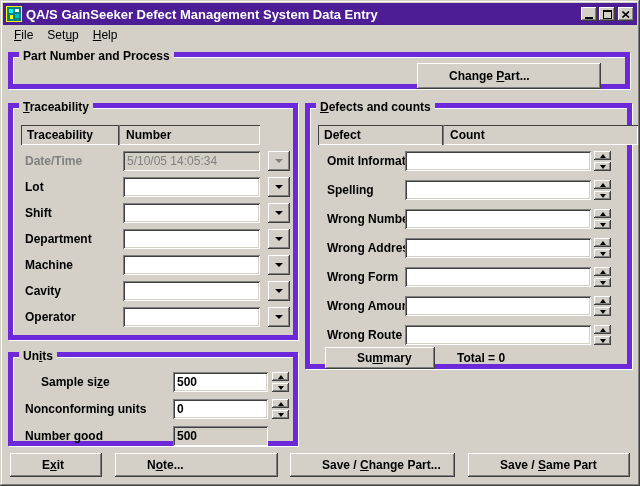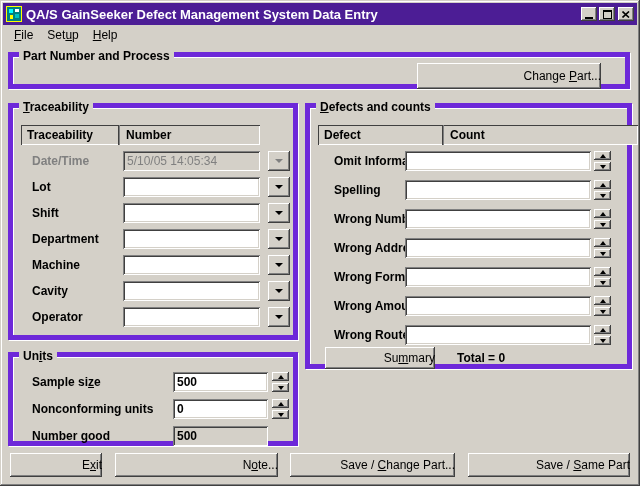--- a/index.html
+++ b/index.html
@@ -37,22 +37,22 @@
     display:flex; align-items:center; padding-left:4px;
     font-size:12px;
   }
   .menu-item { padding:2px 7px; }
   .raised {
     background:#d4d0c8;
     box-shadow: inset -1px -1px 0 #404040, inset 1px 1px 0 #ffffff,
                 inset -2px -2px 0 #808080, inset 2px 2px 0 #d4d0c8;
   }
   .btn {
-    position:absolute; display:flex; align-items:center; justify-content:flex-end;
-    font-size:12px; font-weight:normal; color:#000;
+    position:absolute; display:flex; align-items:center; justify-content:flex-start;
+    font-size:12px; font-weight:bold; color:#000;padding-left:32px;
   }
   .group {
     position:absolute; border:5px solid #6d28d9;
     box-shadow: inset 1px 1px 0 #ffffff, 1px 1px 0 #ffffff;
   }
   .group-label {
     position:absolute; top:-8px; left:6px; background:#d4d0c8;
     padding:0 4px; font-size:12px; font-weight:bold; line-height:14px; white-space:nowrap;
   }
   .sunken {
@@ -67,21 +67,21 @@
   .part-process { position:absolute; left:160px; font-size:12px; font-weight:bold; }
   .hdr {
     position:absolute; height:20px; background:#d4d0c8; display:flex;
     font-size:12px; font-weight:bold;
     box-shadow: inset 1px 1px 0 #404040, inset -1px -1px 0 #ffffff;
   }
   .hdr .cell { display:flex; align-items:center; padding-left:6px; height:100%; }
   .hdr .cell + .cell { border-left:1px solid #808080; box-shadow: -1px 0 0 #404040; }
   .rowlabel {
     position:absolute; height:20px; display:flex; align-items:center;
-    font-size:12px; font-weight:bold; white-space:nowrap;margin-left:7px;
+    font-size:12px; font-weight:bold; white-space:nowrap;
   }
   .tfield {
     position:absolute; height:20px; background:#ffffff; border:none; outline:none;
     padding:0 15px 0 4px; font-family:"Liberation Sans",sans-serif;
     font-size:12px; font-weight:bold; color:#000;
     box-shadow: inset 1px 1px 0 #808080, inset -1px -1px 0 #ffffff,
                 inset 2px 2px 0 #404040, inset -2px -2px 0 #d4d0c8;
   }
   .tfield:disabled { background:#d4d0c8; color:#808080; font-weight:normal; }
   .tfield.readonly-gray { background:#d4d0c8; color:#000; }
@@ -283,21 +283,21 @@
 
   <div class="btn raised" style="left:15px; top:239px; width:110px; height:22px;">
     <span><span>Su</span><span class="accel">m</span><span>mary</span></span>
   </div>
   <span class="total-text" style="left:147px; top:243px;">Total = 0</span>
 </div>
 
 <div class="group" style="left:8px; top:352px; width:290px; height:94px;">
   <span class="group-label"><span>Un</span><span class="accel">i</span><span>ts</span></span>
 
-  <span class="rowlabel" style="left:12px; top:15px;">
+  <span class="rowlabel" style="left:28px; top:15px;">
       <span>Sample si</span>
       <span class="accel">z</span>
       <span>e</span>
     </span>
   <input class="tfield" style="left: 160px; top: 15px; width: 95px;" value="500">
   <span class="spinner" style="left:259px; top:15px;">
     <span class="spin-btn">
         <span class="tri-up-s"></span>
       </span>
     <span class="spin-btn">

